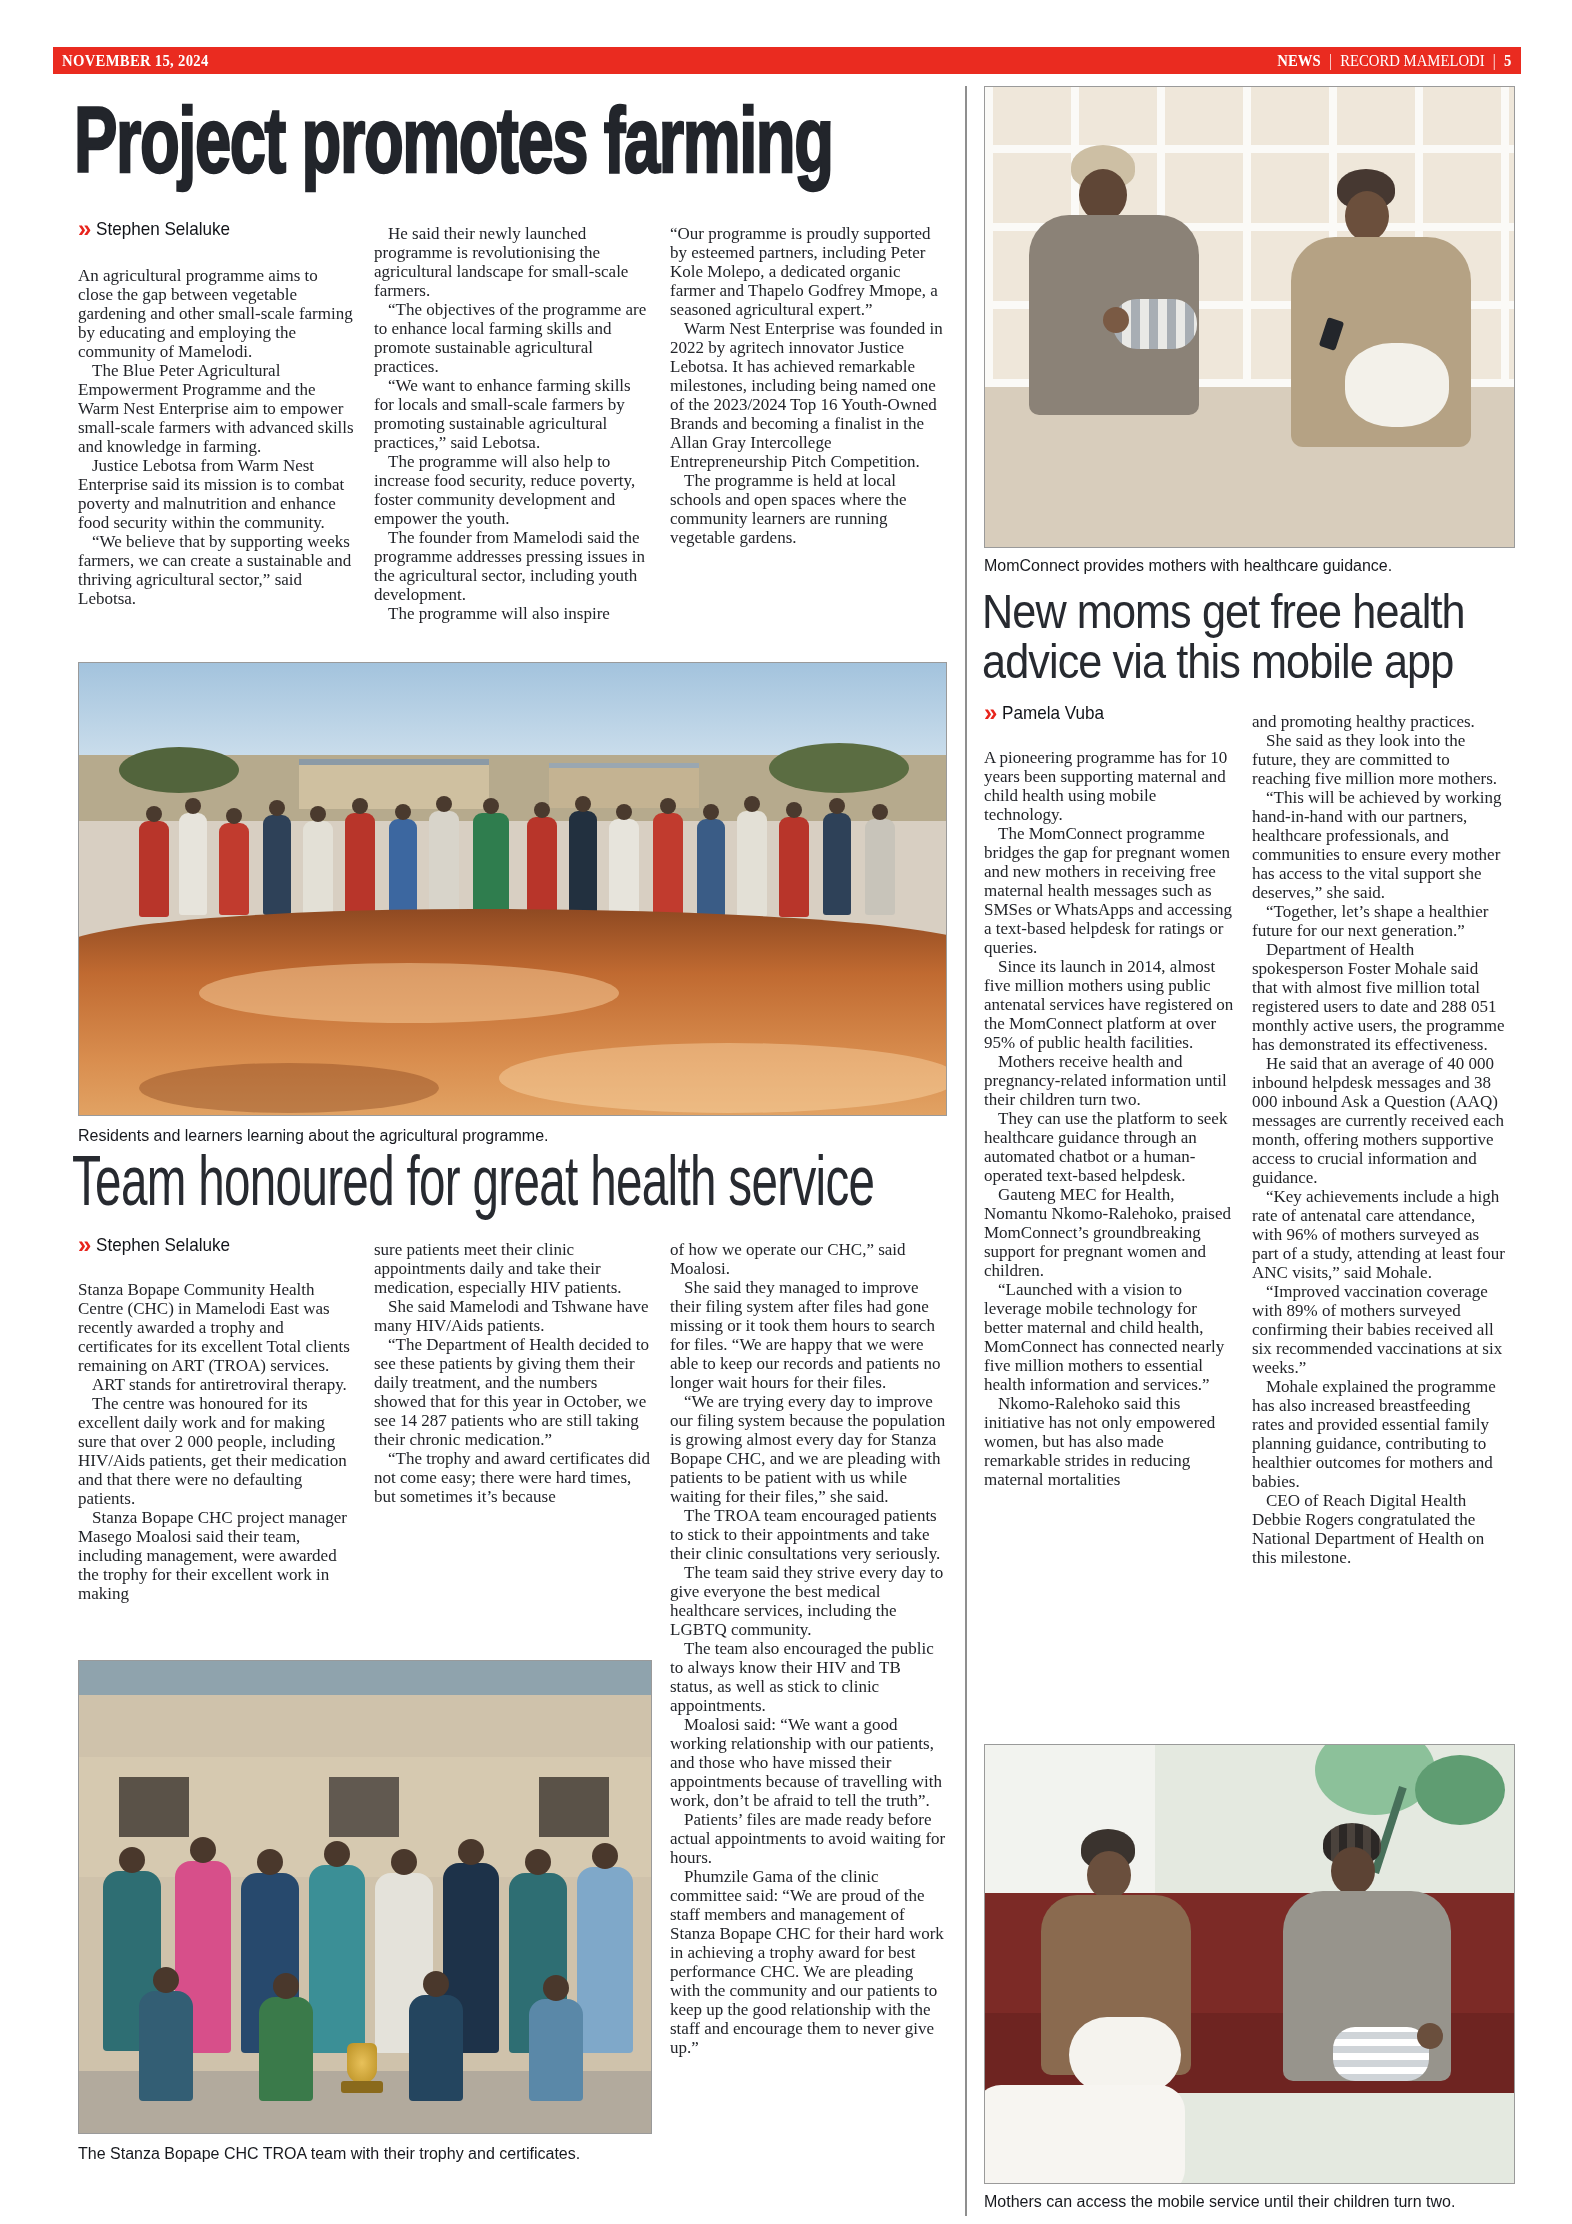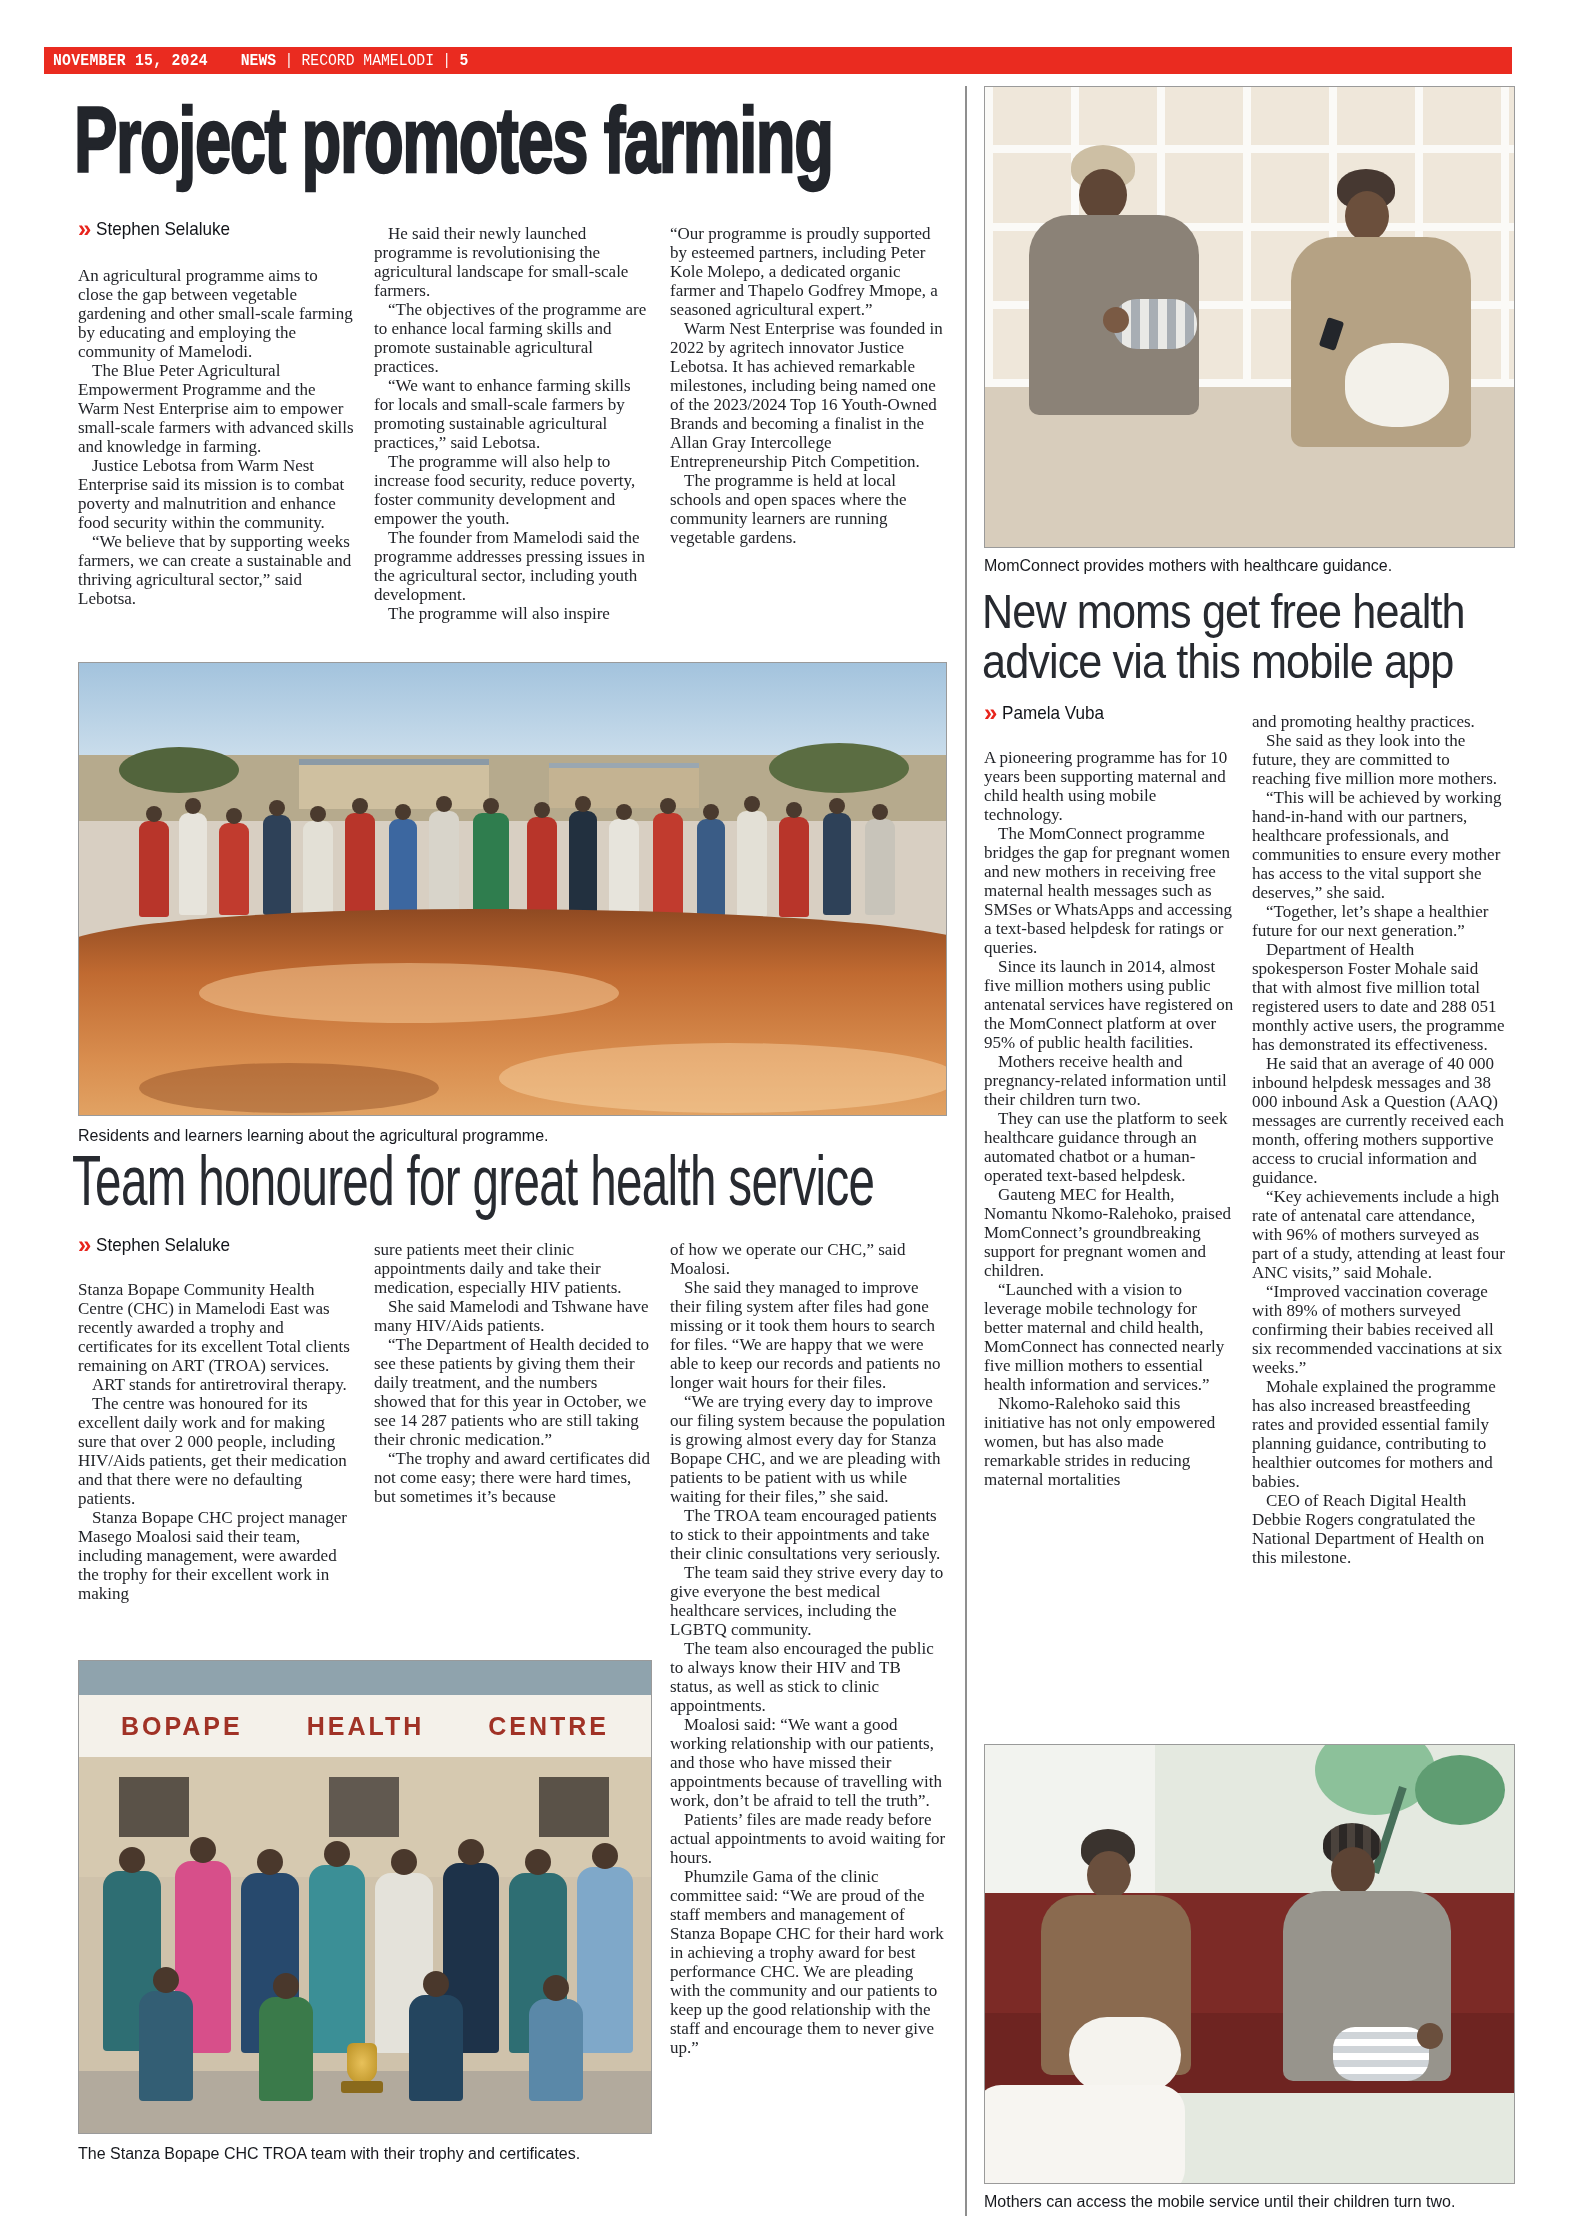--- a/index.html
+++ b/index.html
@@ -1,21 +1,21 @@
 <!DOCTYPE html>
 <html><head>
 <meta charset="utf-8">
 <style>
   html,body{margin:0;padding:0;background:#ffffff;}
   .page{position:relative;width:1572px;height:2224px;background:#ffffff;overflow:hidden;
         font-family:"Liberation Serif", serif;color:#23252a;}
   
-  .topbar{position:absolute;left:44px;top:47px;width:1468px;height:27px;background:#ea2b20;
-          display:flex;align-items:center;
-          font-family:Liberation Mono, monospace;color:#ffffff;}
+  .topbar{position:absolute;left:53px;top:47px;width:1468px;height:27px;background:#ea2b20;
+          display:flex;align-items:center;justify-content:space-between;
+          font-family:Liberation Serif, serif;color:#ffffff;}
   .topbar .date{margin-left:9px;font-weight:700;font-size:16px;letter-spacing:.3px;
                 transform:scaleX(.92);transform-origin:left center;white-space:nowrap;}
   .topbar .right{margin-right:10px;display:flex;align-items:center;gap:9px;font-size:16px;white-space:nowrap;
                 transform:scaleX(.92);transform-origin:right center;}
   .topbar .bold{font-weight:700;}
   .topbar .sep{font-weight:400;opacity:.95;}
   
   .headline-black{position:absolute;font-family:"Liberation Sans", sans-serif;font-weight:700;
       color:#22252b;-webkit-text-stroke:2.5px #22252b;letter-spacing:-2px;white-space:nowrap;
       transform:scaleX(.70);transform-origin:left top;line-height:1;}
@@ -156,25 +156,20 @@
       <p>The TROA team encouraged patients to stick to their appointments and take their clinic consultations very seriously.</p>
       <p>The team said they strive every day to give everyone the best medical healthcare services, including the LGBTQ community.</p>
       <p>The team also encouraged the public to always know their HIV and TB status, as well as stick to clinic appointments.</p>
       <p>Moalosi said: “We want a good working relationship with our patients, and those who have missed their appointments because of travelling with work, don’t be afraid to tell the truth”.</p>
       <p>Patients’ files are made ready before actual appointments to avoid waiting for hours.</p>
       <p>Phumzile Gama of the clinic committee said: “We are proud of the staff members and management of Stanza Bopape CHC for their hard work in achieving a trophy award for best performance CHC. We are pleading with the community and our patients to keep up the good relationship with the staff and encourage them to never give up.”</p>
     </div>
 
   <div class="photo" style="left:78px;top:1660px;width:572px;height:472px;background:#cfc2ab;">
     <div class="abs" style="left:0;top:0;width:100%;height:34px;background:#8fa3ad;"></div>
-    <div class="sign">
-      <span>BOPAPE</span>
-      <span>HEALTH</span>
-      <span>CENTRE</span>
-    </div>
     <div class="abs" style="left:0;top:96px;width:100%;height:120px;background:#d6c9b0;"></div>
     <div class="abs" style="left:40px;top:116px;width:70px;height:60px;background:#5a5248;"></div>
     <div class="abs" style="left:250px;top:116px;width:70px;height:60px;background:#615950;"></div>
     <div class="abs" style="left:460px;top:116px;width:70px;height:60px;background:#5a5248;"></div>
     <div class="abs" style="left:0;top:410px;width:100%;height:62px;background:#b2aa9d;"></div>
     <div class="bigfig" style="left:24px;top:210px;width:58px;height:180px;background:#2e6e73;"></div>
     <div class="bigfig" style="left:96px;top:200px;width:56px;height:192px;background:#d74f8a;"></div>
     <div class="bigfig" style="left:162px;top:212px;width:58px;height:180px;background:#27496d;"></div>
     <div class="bigfig" style="left:230px;top:204px;width:56px;height:188px;background:#3b8f96;"></div>
     <div class="bigfig" style="left:296px;top:212px;width:58px;height:180px;background:#e4e2da;"></div>

